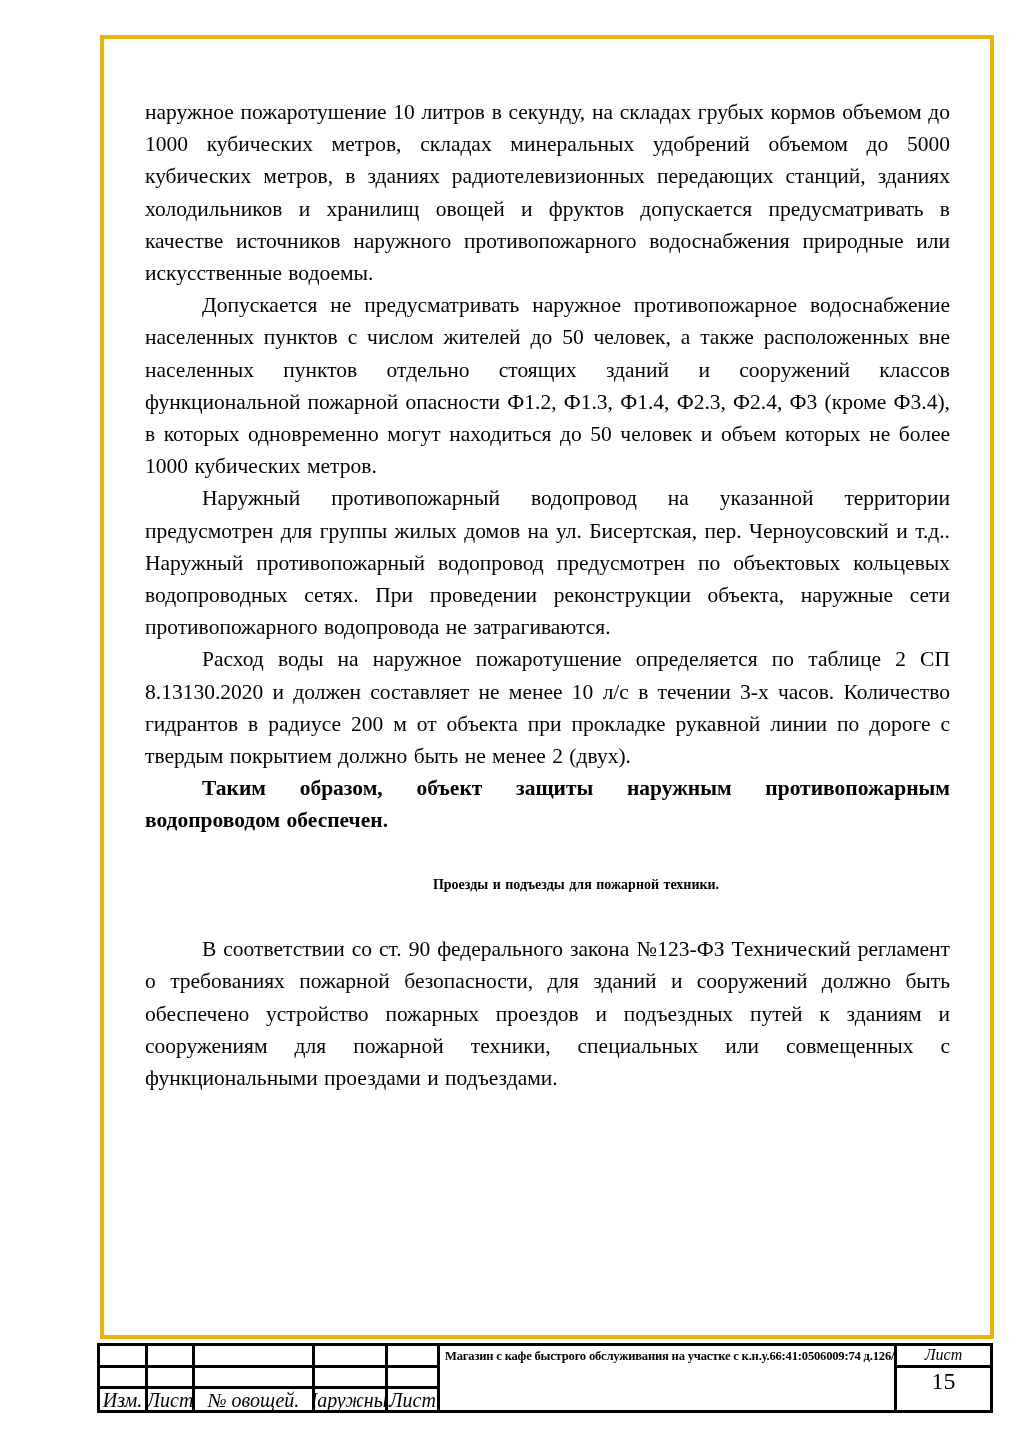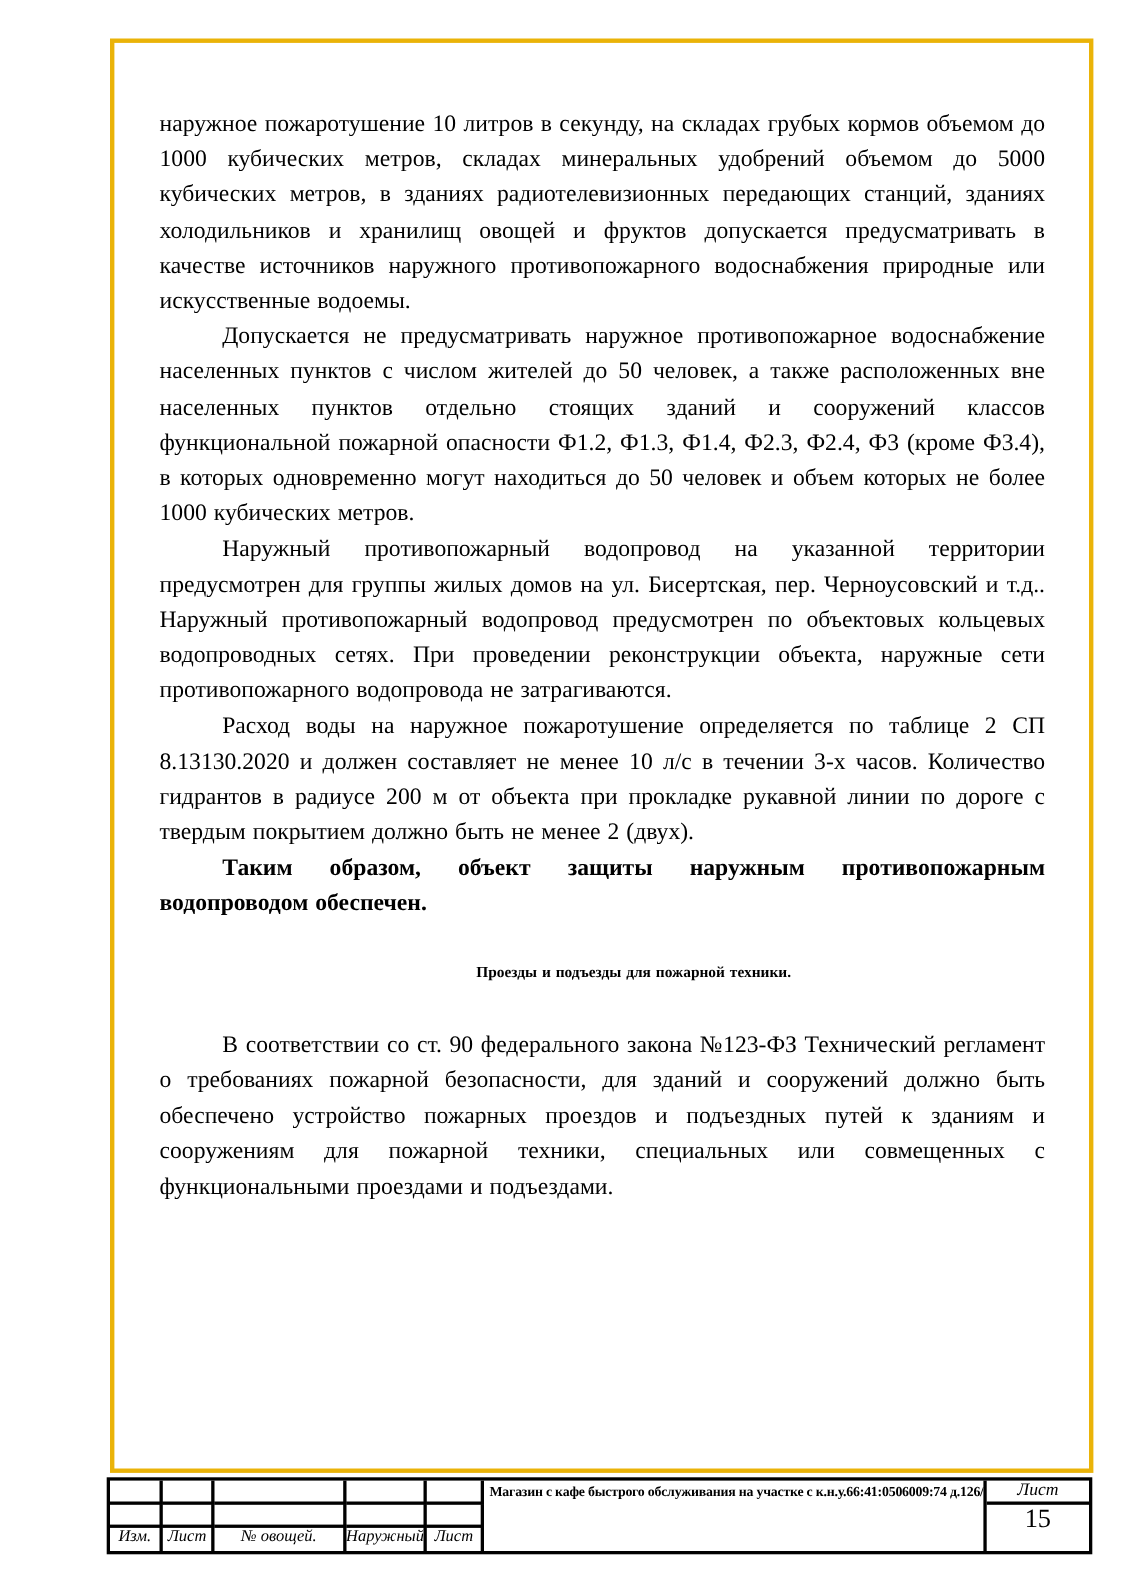--- a/index.html
+++ b/index.html
@@ -57,21 +57,21 @@
   .cell {
     border-right: 3px solid #000000;
     border-bottom: 3px solid #000000;
     display: flex; align-items: flex-start; justify-content: center;
     overflow: hidden;
   }
   .cell.no-b { border-bottom: none; }
   .cell.no-r { border-right: none; }
   .stamp-label {
     font-style: italic;
-    font-size: 15px;
+    font-size: 20px;
     white-space: nowrap;
   }
   .doc-title-cell {
     grid-column: 6; grid-row: 1 / span 3;
     align-items: flex-start; justify-content: flex-start;
     padding: 3px 2px 0 5px;
   }
   .doc-title-text {
     font-size: 12.6px;
     font-weight: 600;

